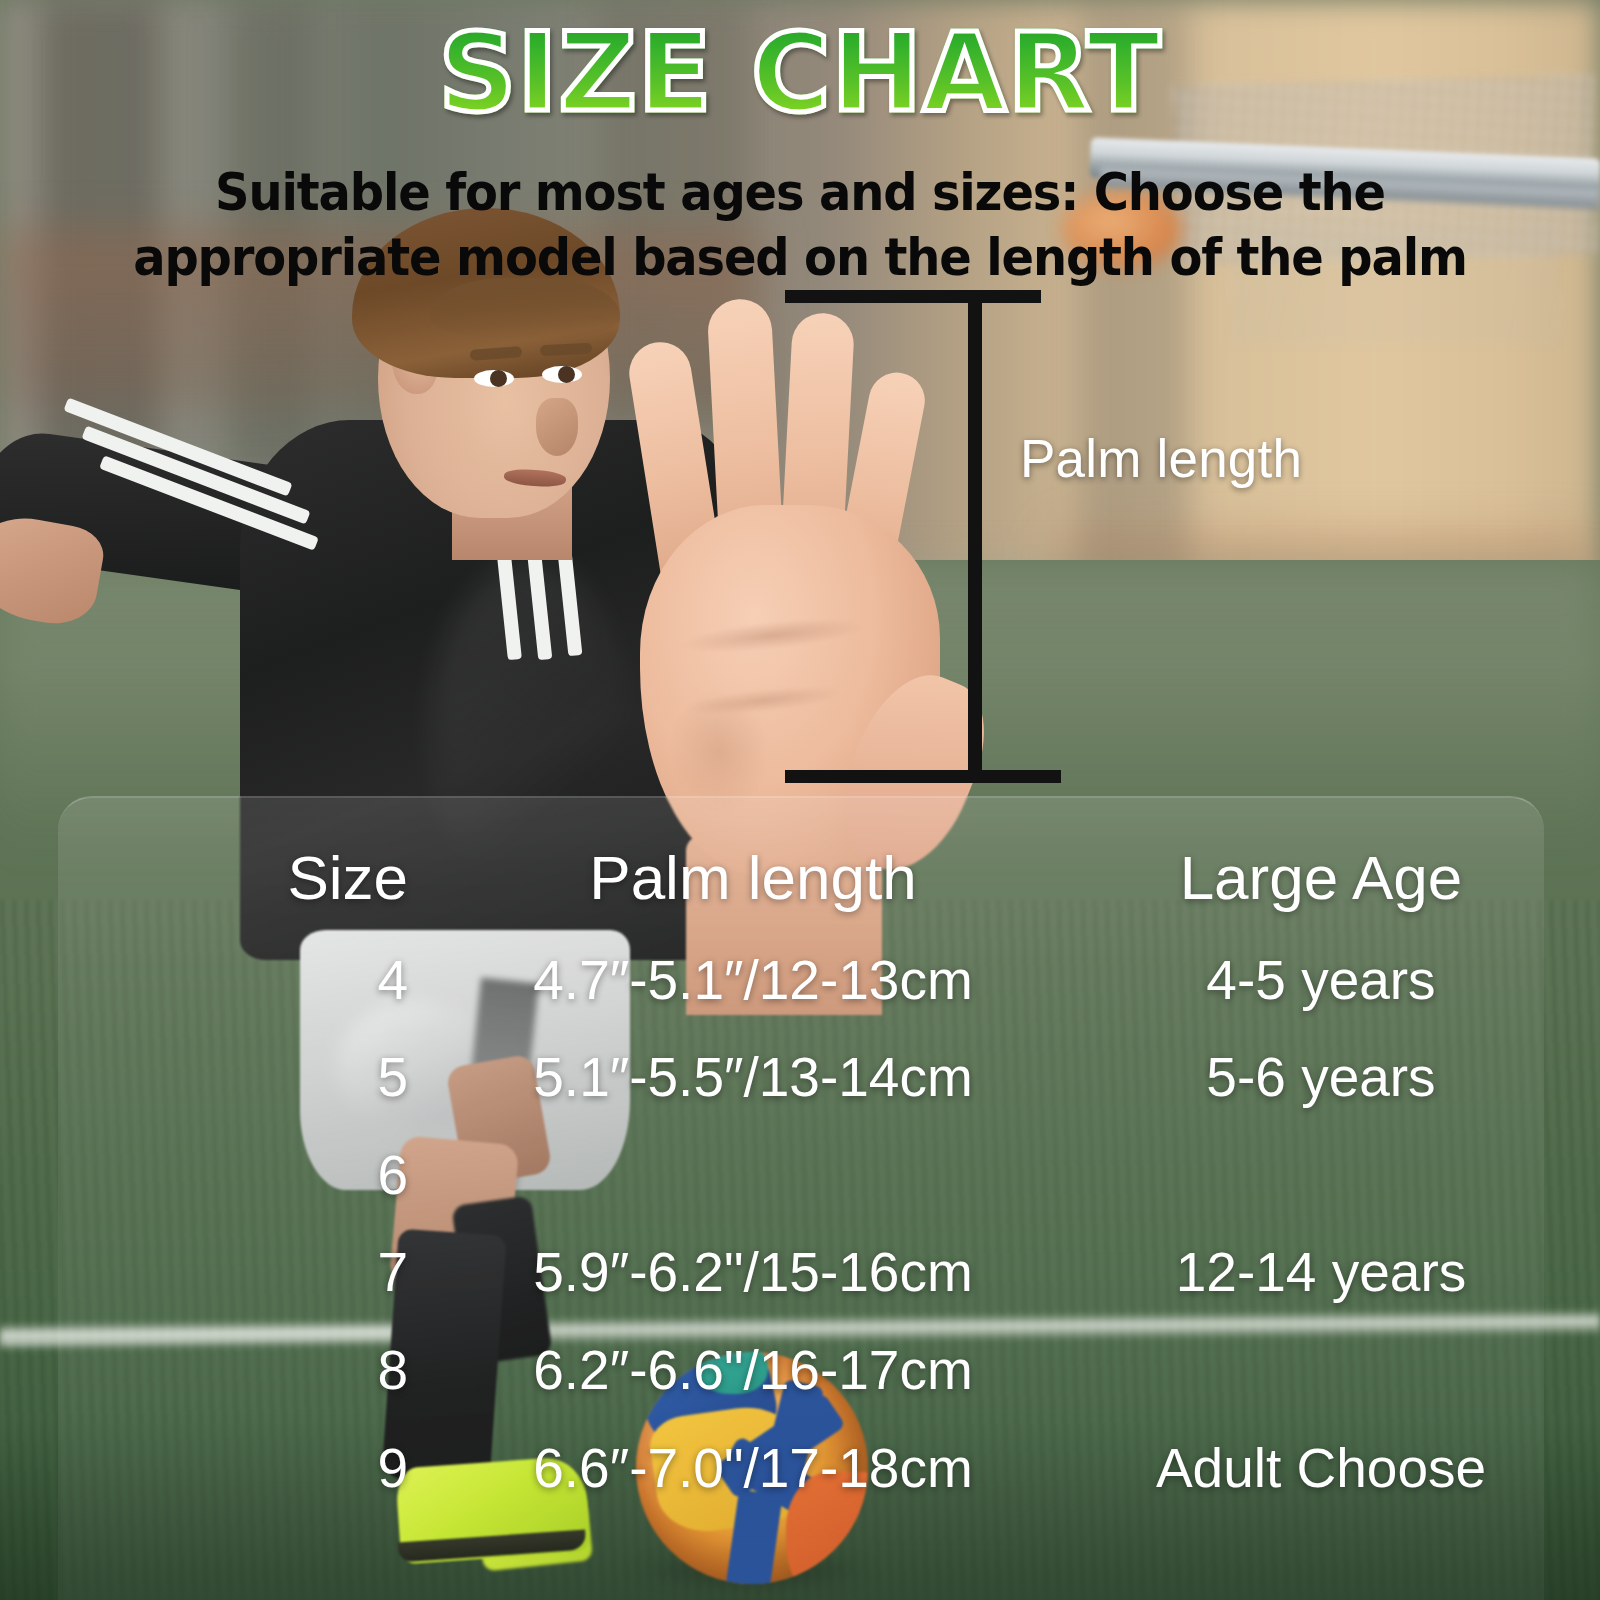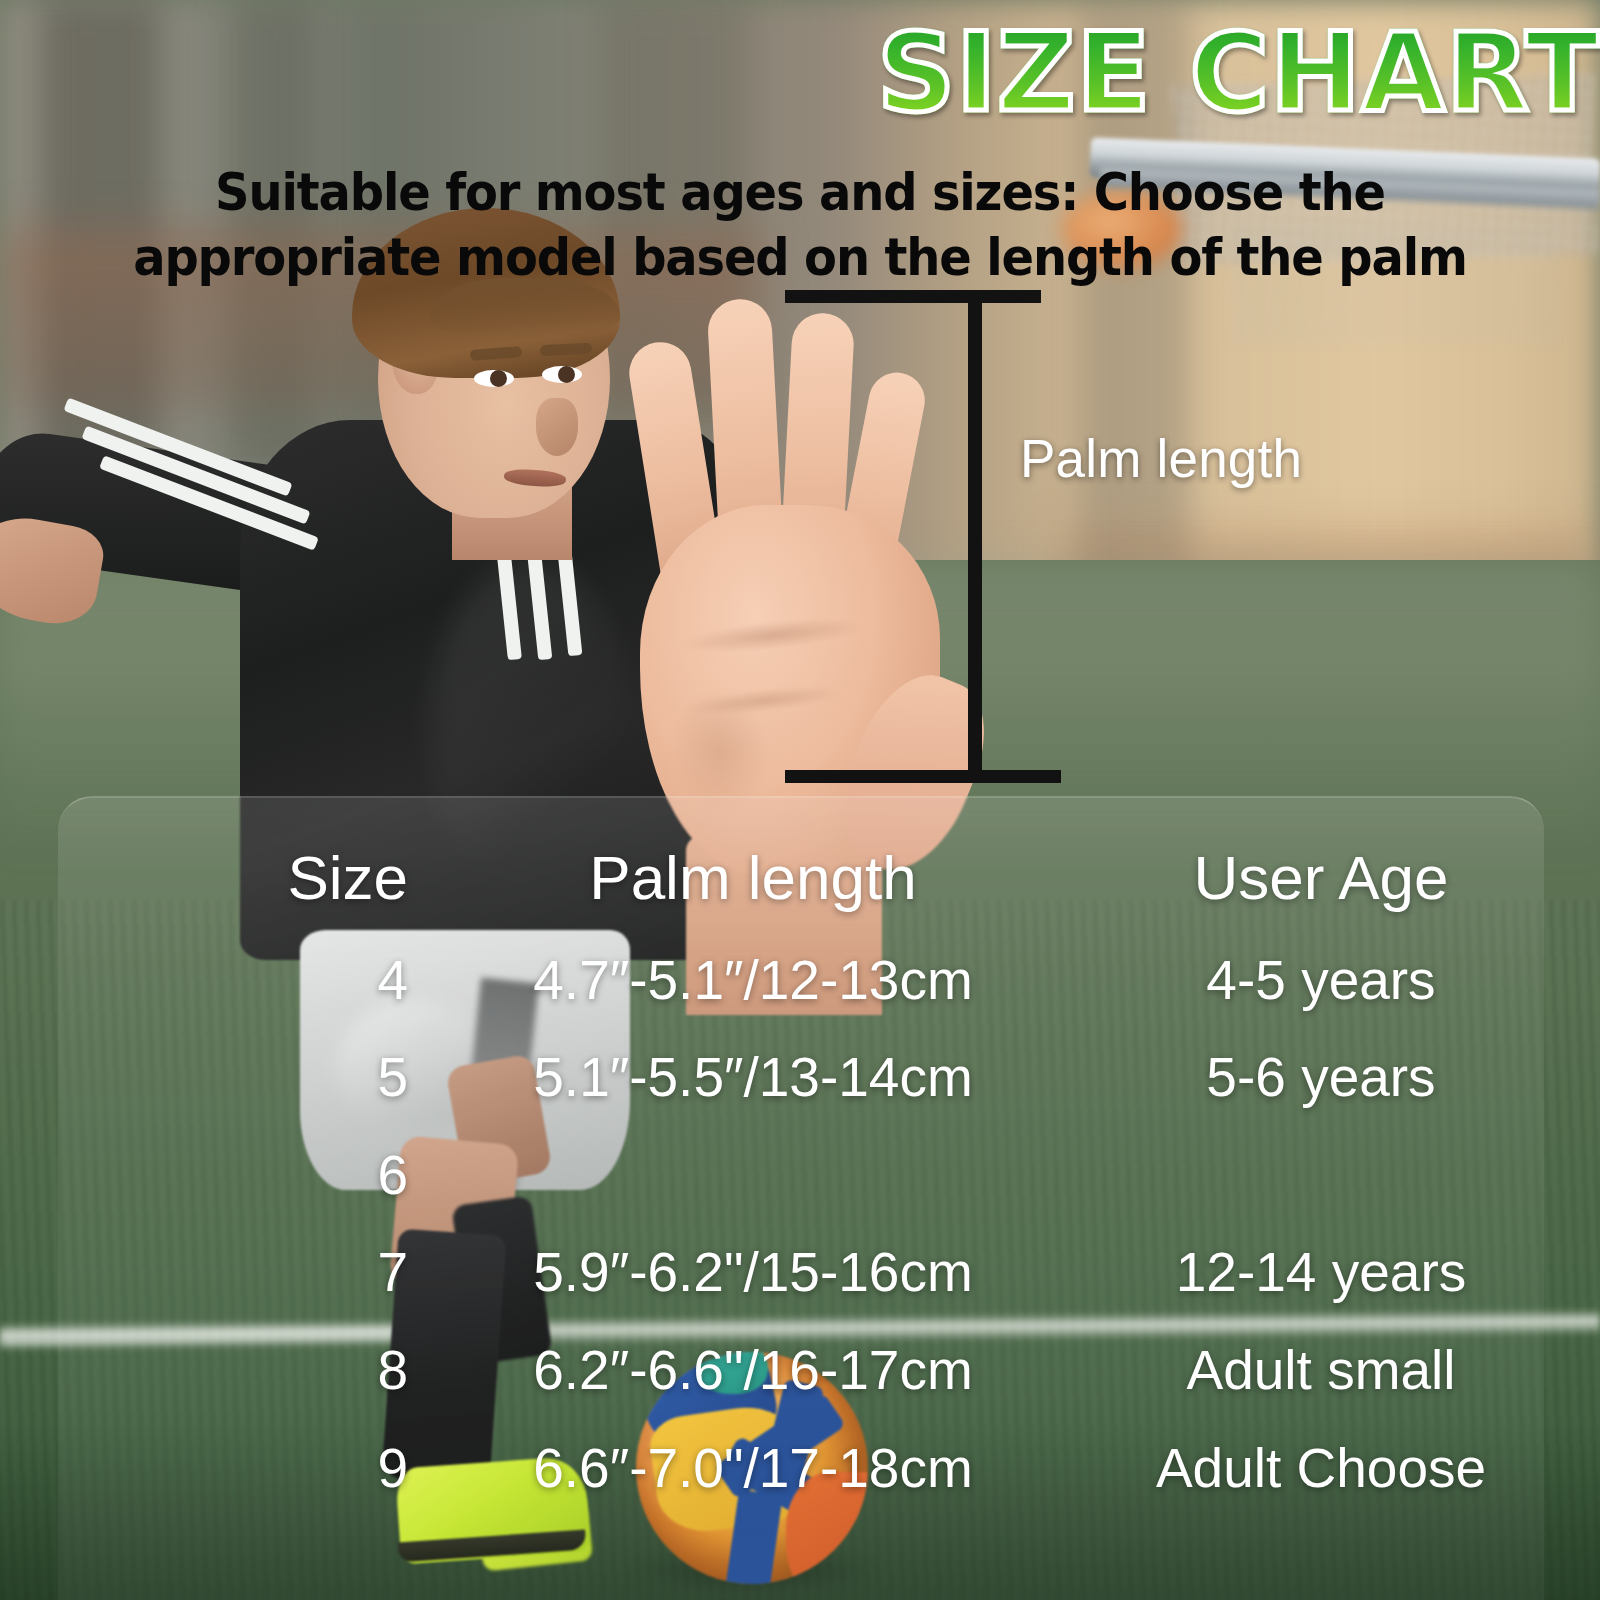--- a/index.html
+++ b/index.html
@@ -331,21 +331,21 @@
   .dim-vert{position:absolute;left:968px;top:290px;width:14px;height:493px;background:#121212;}
   .dim-label{
     position:absolute;left:1020px;top:428px;
     font-size:53px;color:#ffffff;letter-spacing:.2px;
     text-shadow:0 2px 6px rgba(0,0,0,.45);
     white-space:nowrap;
   }
 
   
   .title{
-    position:absolute;left:0;top:14px;width:1600px;text-align:right;
+    position:absolute;left:0;top:14px;width:1600px;text-align:center;
     font-family:"DejaVu Sans","Liberation Sans",sans-serif;
     font-size:108px;font-weight:bold;line-height:1.1;
     letter-spacing:1px;
     background:linear-gradient(180deg,#1f9c22 0%,#35b22c 28%,#5cc327 60%,#86d621 88%,#93da20 100%);
     -webkit-background-clip:text;background-clip:text;
     -webkit-text-fill-color:transparent;color:transparent;
     -webkit-text-stroke:5px #ffffff;
     paint-order:stroke fill;
     filter:drop-shadow(2px 3px 2px rgba(0,0,0,.35));
   }
@@ -479,21 +479,21 @@
 
   <div class="title">SIZE CHART</div>
   <div class="subtitle">Suitable for most ages and sizes: Choose the appropriate model based on the length of the palm</div>
 
   <div class="panel"></div>
   <div class="tbl">
 
     <div class="trow r-hdr">
       <div class="c-size hdr">Size</div>
       <div class="c-palm hdr">Palm length</div>
-      <div class="c-age hdr">User Age</div>
+      <div class="c-age hdr">Large Age</div>
     </div>
 
     <div class="trow r0">
       <div class="c-size cell">4</div>
       <div class="c-palm cell">4.7″-5.1″/12-13cm</div>
       <div class="c-age cell">4-5 years</div>
     </div>
 
     <div class="trow r1">
       <div class="c-size cell">5</div>
@@ -507,21 +507,20 @@
 
     <div class="trow r3">
       <div class="c-size cell">7</div>
       <div class="c-palm cell">5.9″-6.2"/15-16cm</div>
       <div class="c-age cell">12-14 years</div>
     </div>
 
     <div class="trow r4">
       <div class="c-size cell">8</div>
       <div class="c-palm cell">6.2″-6.6"/16-17cm</div>
-      <div class="c-age cell">Adult small</div>
     </div>
 
     <div class="trow r5">
       <div class="c-size cell">9</div>
       <div class="c-palm cell">6.6″-7.0"/17-18cm</div>
       <div class="c-age cell">Adult Choose</div>
     </div>
 
   </div>
 </div>

